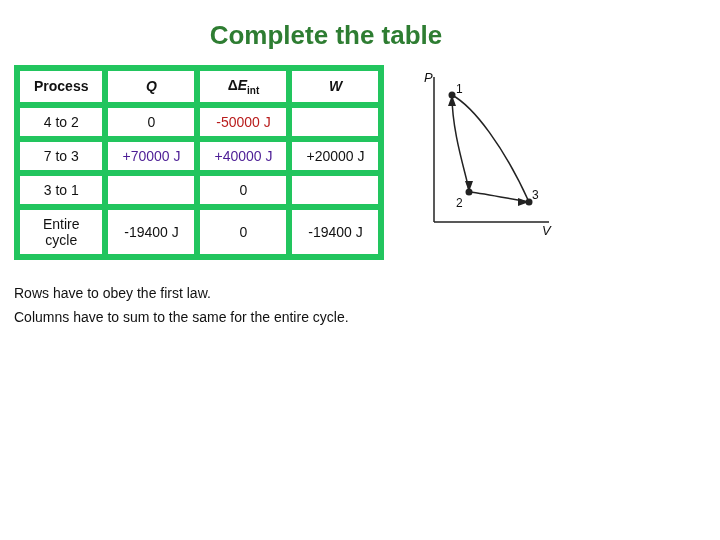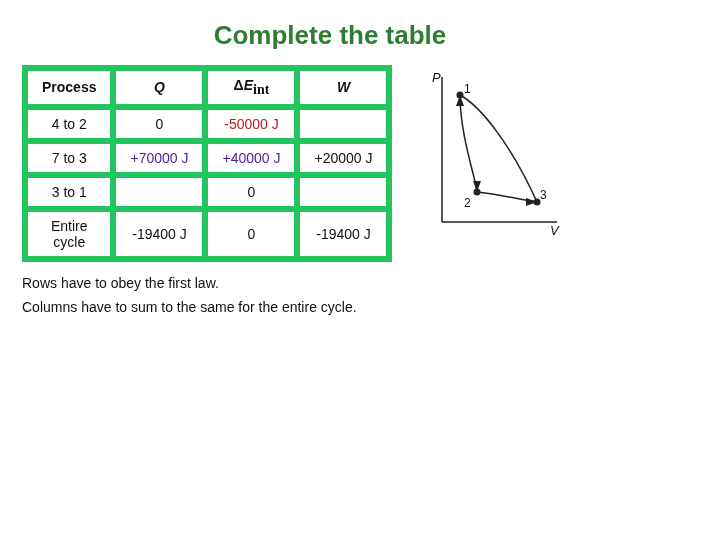--- a/index.html
+++ b/index.html
@@ -8,21 +8,21 @@
       height: 540px;
       background: #fff;
       font-family: Arial, sans-serif;
       font-size: 15px;
       color: #111;
       overflow: hidden;
     }
     .page {
       width: 668px;
       height: 540px;
-      padding: 20px 30px 20px 22px;
+      padding: 20px 30px 20px 14px;
       position: relative;
     }
     h1 {
       text-align: center;
       font-size: 26px;
       font-weight: bold;
       color: #2e7d32;
       margin-bottom: 14px;
     }
     .intro {
@@ -51,26 +51,26 @@
       font-weight: bold;
       background: #fff;
     }
     .red { color: #b91c1c; }
     .green { color: #4c1d95; }
     .diagram {
       margin-left: 10px;
       margin-top: 2px;
     }
     .footer-notes {
-      margin-top: 10px;
+      margin-top: 22px;
       font-size: 14px;
       line-height: 1.7;
     }
     
-    sub { font-size: 14px; font-family: Liberation Serif, serif; }
+    sub { font-size: 10px; }
   </style>
 </head>
 <body>
 
 <div class="page">
   <h1>Complete the table</h1>
 
 
   <div class="content-area">
     <table>

